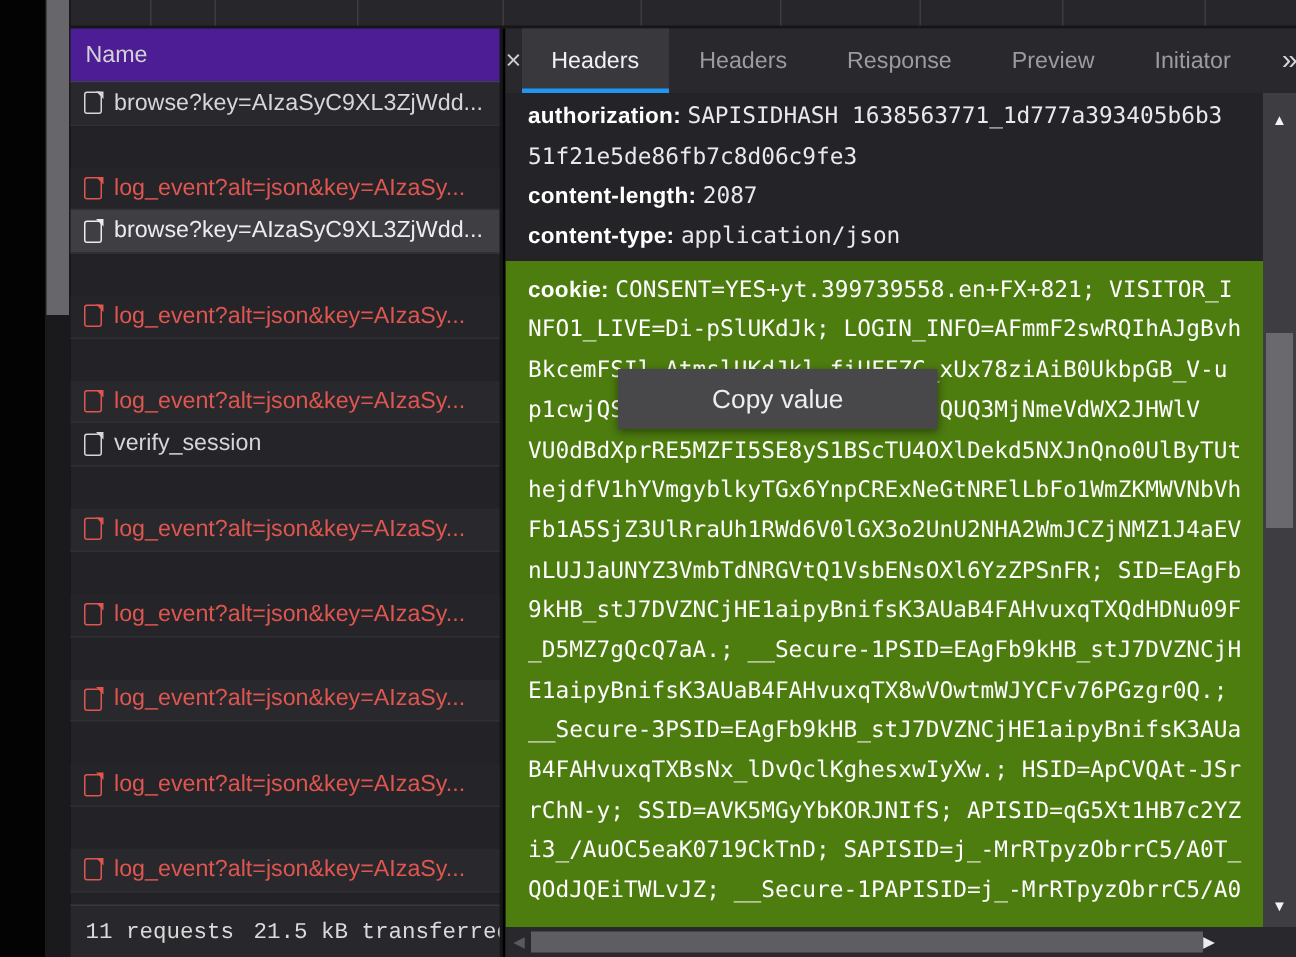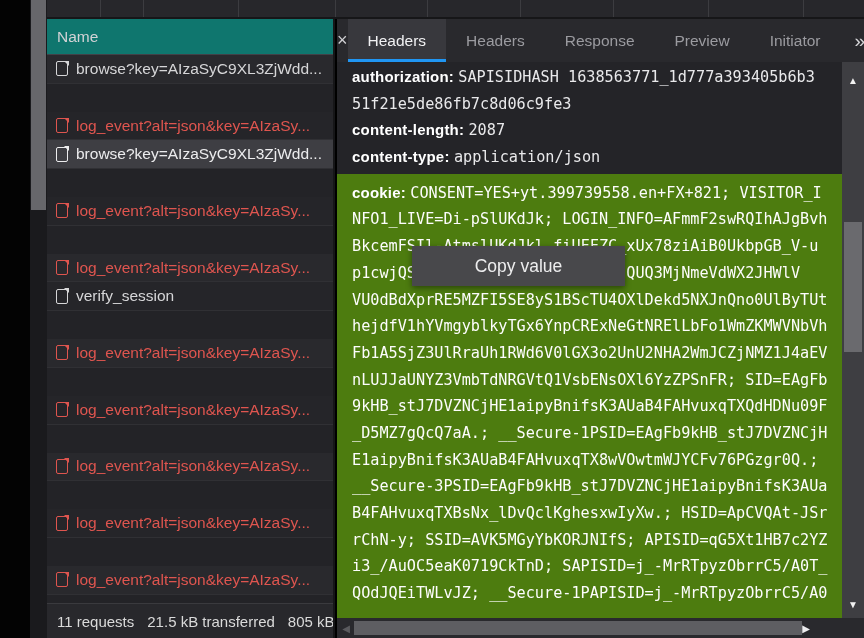--- a/index.html
+++ b/index.html
@@ -13,37 +13,37 @@
   #left-scroll-thumb { position:absolute; left:1px; top:0; width:15px; height:210px; background:#67676b; }
 
   
   #top-strip { position:absolute; left:47px; top:0; width:817px; height:19px;
     background:#27272b; border-bottom:2px solid #161618; }
   #top-strip .divider { position:absolute; top:0; width:1px; height:17px; background:#3c3c40; }
 
   
   #request-panel { position:absolute; left:47px; top:19px; width:288px; height:619px;
     background:#232327; border-right:2px solid #161618; }
-  #name-header { height:36px; background:#0f766e; border-bottom:1px solid #414147;
+  #name-header { height:36px; background:#4c1d95; border-bottom:1px solid #414147;
     color:#d2d2d5; font-size:15.5px; display:flex; align-items:center; padding-left:10px; }
   .req-row { height:28.7px; display:flex; align-items:center; padding-left:9px;
     font-size:15.5px; color:#d6d6d8; border-bottom:1px solid #303034; white-space:nowrap; overflow:hidden; }
   .req-row.odd { background:#29292d; }
   .req-row.even { background:#252529; }
   .req-row.error { color:#df554f;margin-top:28px; }
   .req-row.selected { background:#3e3e43; color:#ececee; }
   .file-icon { position:relative; width:12px; height:15px; border:1.5px solid currentColor;
     border-radius:2px; margin-right:8px; flex:none; }
   .file-icon::before { content:""; position:absolute; right:-1.5px; top:-1.5px;
     width:0; height:0; border-style:solid; border-width:0 5px 5px 0;
     border-color:transparent currentColor transparent transparent; }
   #status-bar { position:absolute; left:0; bottom:0; width:100%; height:35px;
     background:#28282c; border-top:1px solid #3a3a3e; display:flex; align-items:center;
     padding-left:10px; color:#dadada; font-size:15px; white-space:nowrap; overflow:hidden; }
-  #status-bar span { margin-right:13px; }
+  #status-bar span { margin-right:13px;font-family:Liberation Mono, monospace; }
 
   
   #detail-panel { position:absolute; left:337px; top:19px; width:527px; height:619px; background:#242428; }
   #tab-bar { position:absolute; left:0; top:0; width:100%; height:43px; background:#29292d;
     display:flex; align-items:stretch; font-size:15.5px; color:#9b9ba0; }
   #close-btn { width:36px; display:flex; align-items:center; justify-content:center;
     color:#cfcfd2; font-size:18px; cursor:default; }
   .tab { display:flex; align-items:center; padding:0 20px; position:relative; }
   .tab.active { background:#38383d; color:#f1f1f3; }
   .tab.active::after { content:""; position:absolute; left:0; right:0; bottom:0; height:3px; background:#2096f3; }

